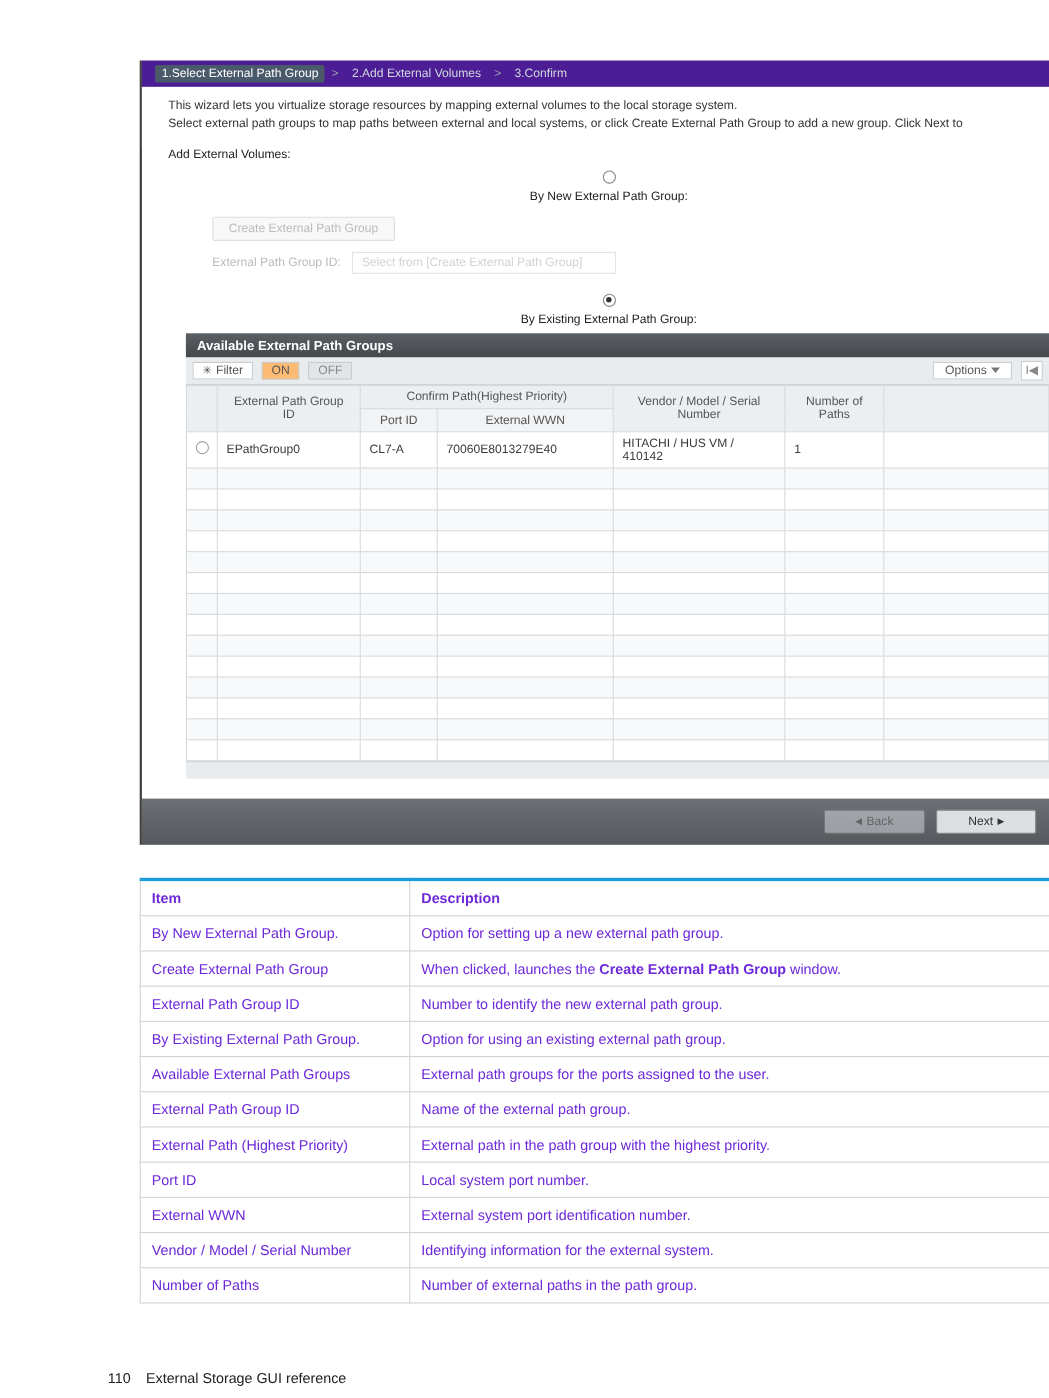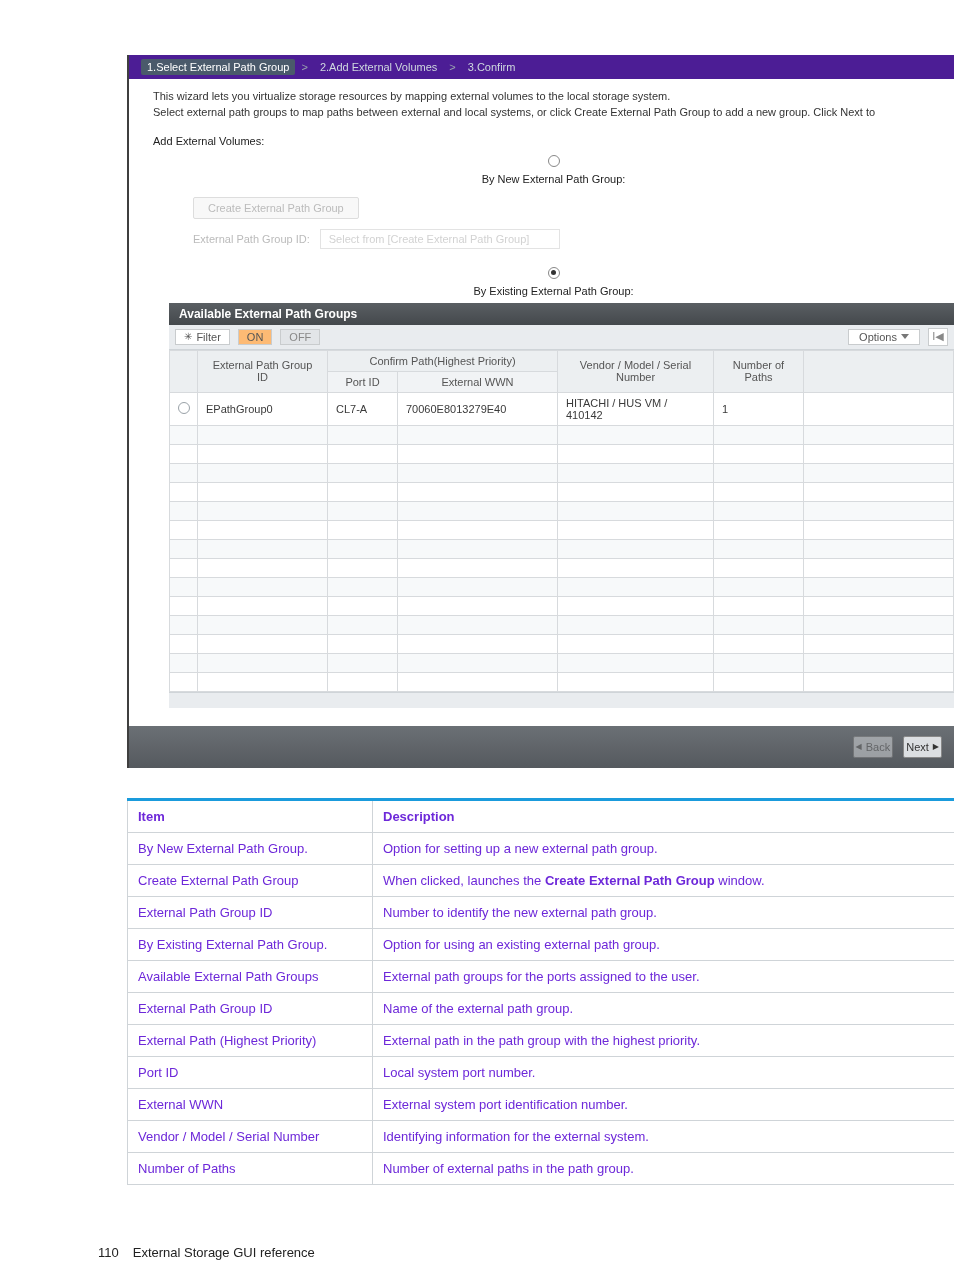--- a/index.html
+++ b/index.html
@@ -67,21 +67,21 @@
   .data-table tbody tr:nth-child(even) td { background: #f7f9fa; }
   .data-table tbody tr td.empty { height: 19px; }
   .num-cell { text-align: right; padding-right: 18px; }
 
   .table-footer { margin-left: 40px; background: #e9ecef; height: 16px; border-top: 1px solid #cfd4d8; }
 
   .wizard-footer {
     background: linear-gradient(#6b7075, #55595e);
     padding: 10px 12px; display: flex; justify-content: flex-end; gap: 10px; margin-top: 18px;
   }
-  .wf-btn { font-size: 11px; padding: 4px 2px; border-radius: 2px; border: 1px solid #888; background: #dcdfe2; color: #333; display: inline-flex; align-items: center; gap: 4px; }
+  .wf-btn { font-size: 11px; padding: 4px 28px; border-radius: 2px; border: 1px solid #888; background: #dcdfe2; color: #333; display: inline-flex; align-items: center; gap: 4px; }
   .wf-btn.disabled { opacity: .5; color: #666; }
   .tri-l::before { content:"◀"; font-size:8px; }
   .tri-r::after { content:"▶"; font-size:8px; }
 
   
   .desc-table {
     width: 840px; margin: 30px 0 0 127px; border-collapse: collapse;
     font-family: Arial, sans-serif; font-size: 13px; color: #6d28d9;
     border-top: 3px solid #1a9bdc;
   }

